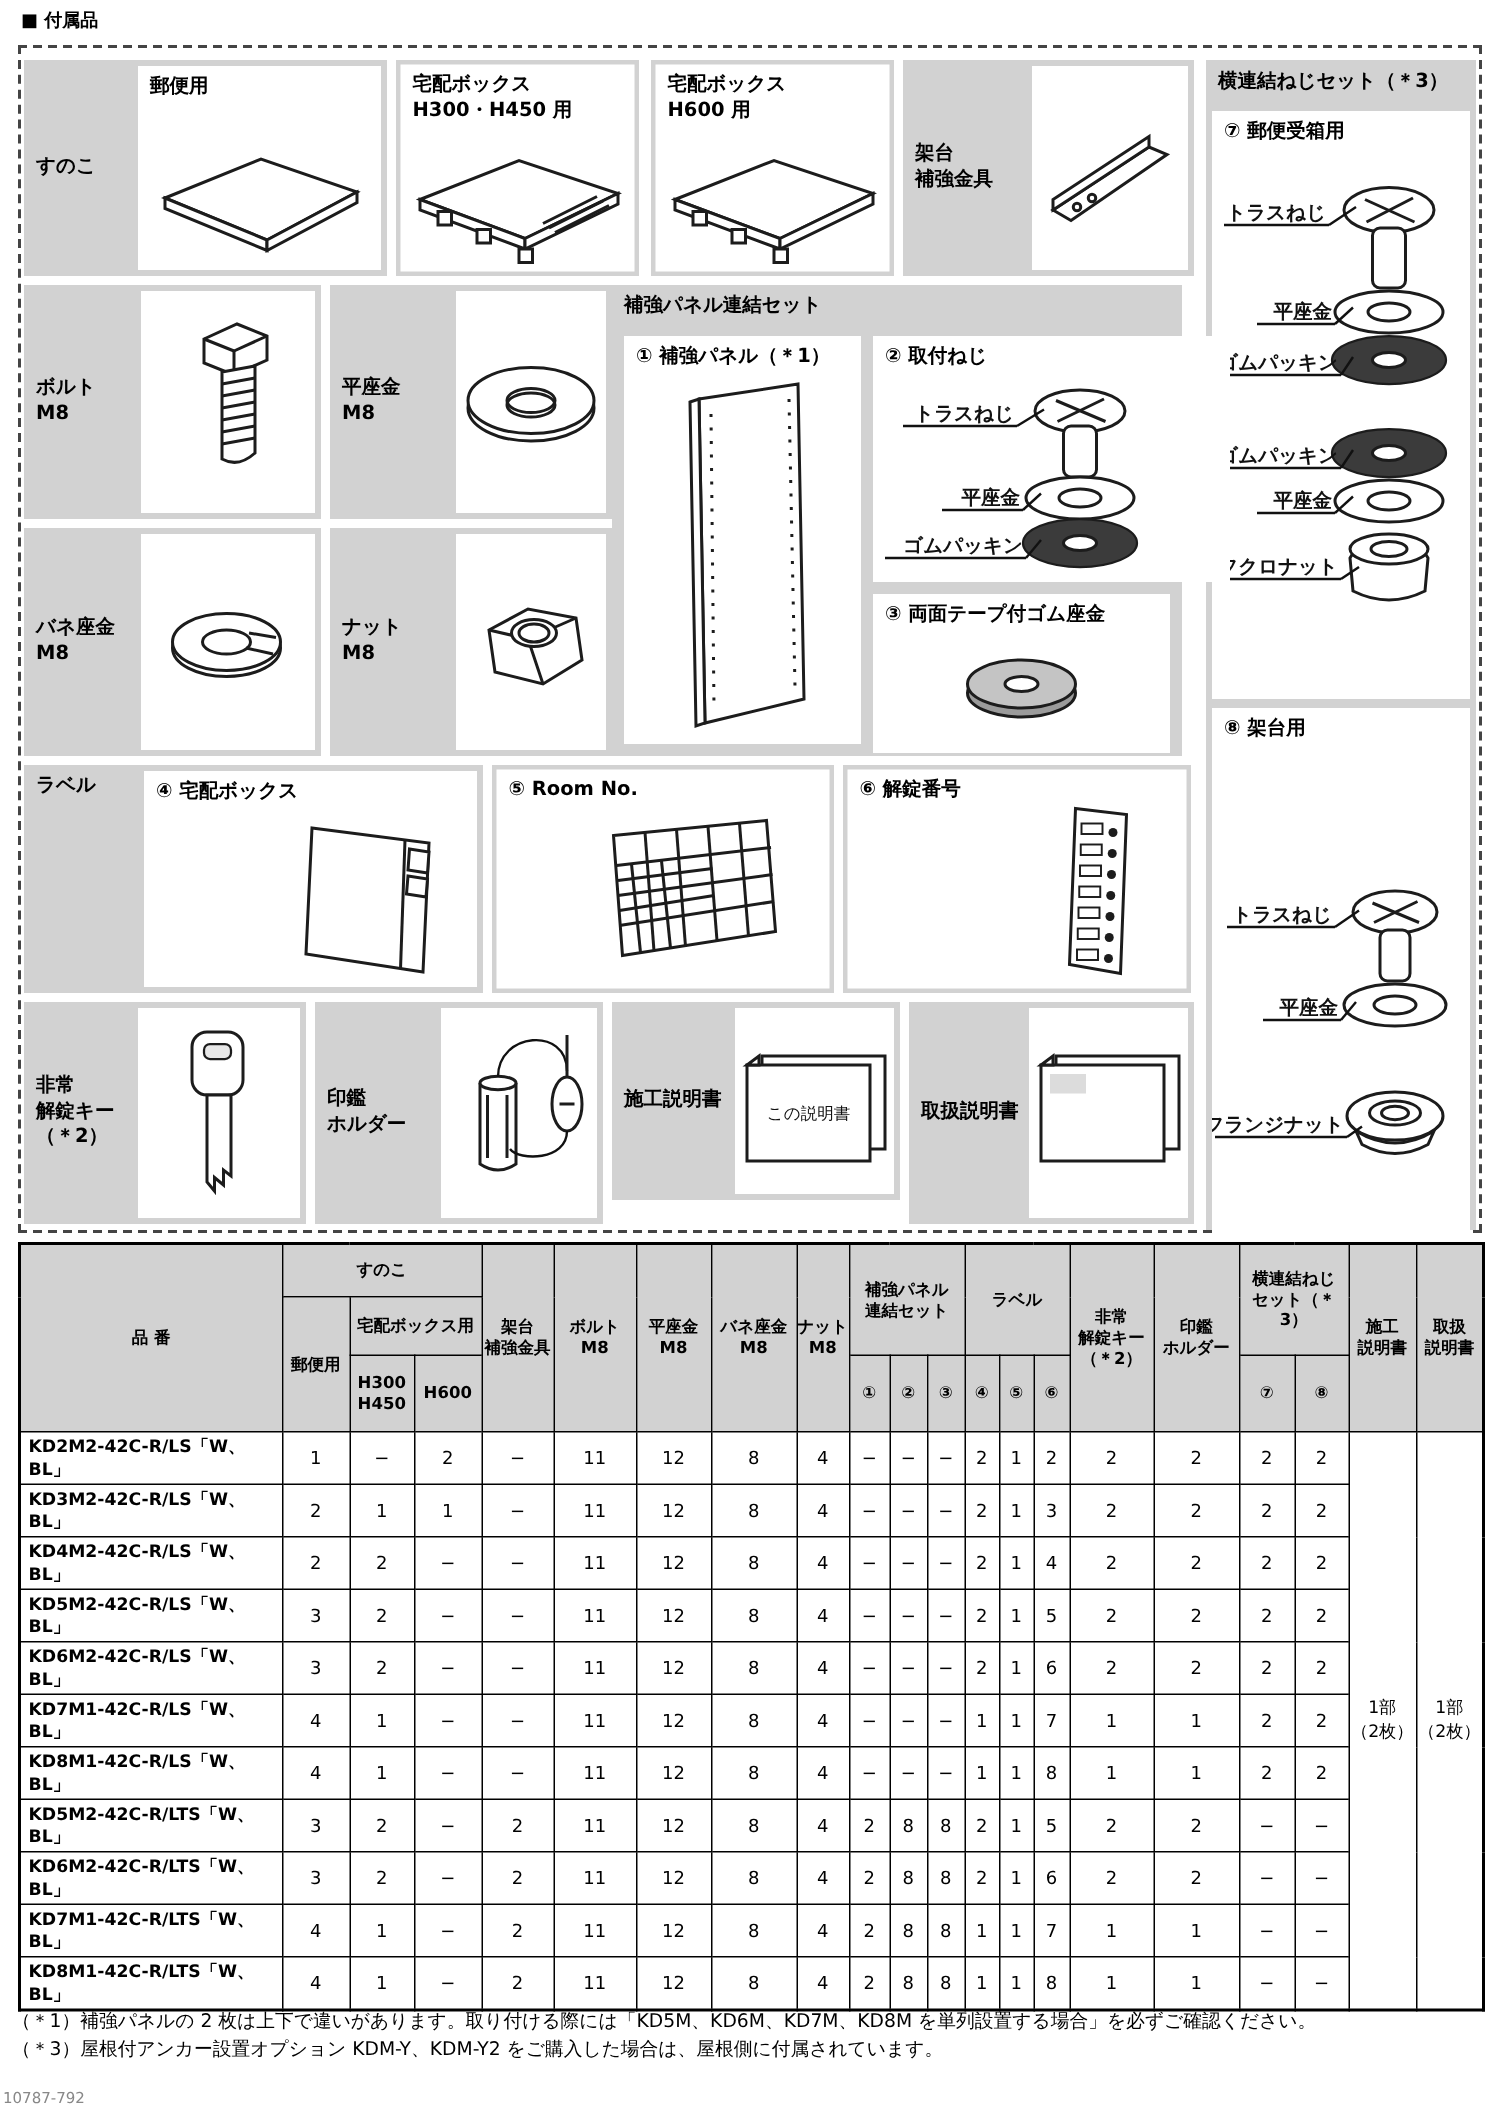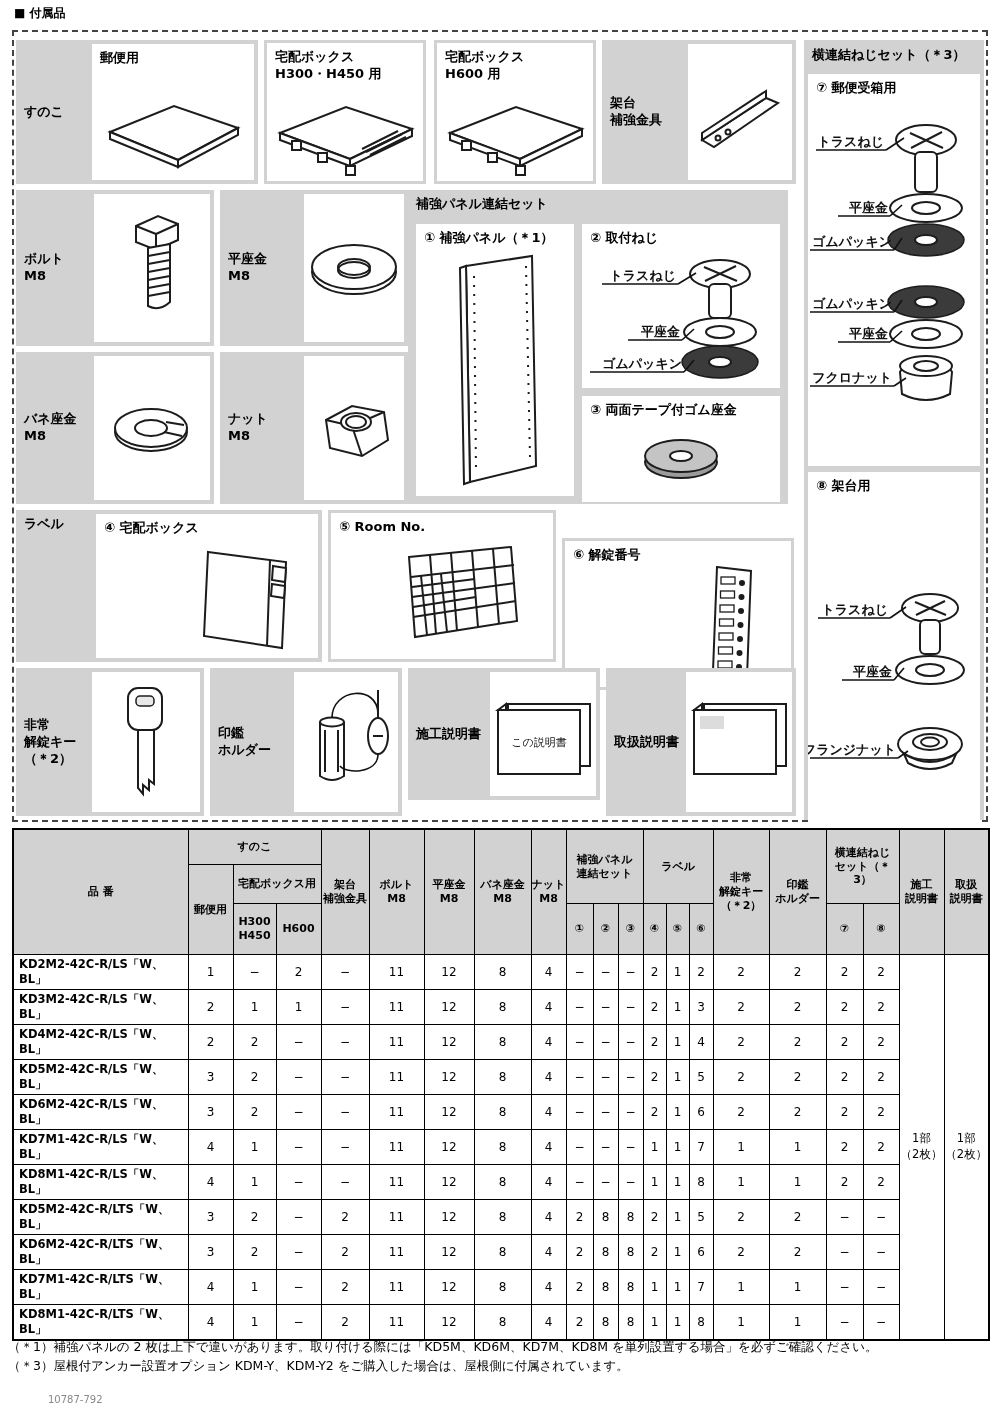--- a/index.html
+++ b/index.html
@@ -33,21 +33,21 @@
   #parts-table th,#parts-table td{border:1px solid #000;padding:0;text-align:center;vertical-align:middle;overflow:hidden;}
   #parts-table thead th{background:#d2d2d2;font-size:11px;font-weight:bold;line-height:1.25;}
   #parts-table .hr1 th{height:34px;}
   #parts-table .hr2 th{height:38px;}
   #parts-table .hr3 th{height:50px;}
   #parts-table tbody td{height:34px;font-size:12px;}
   #parts-table tbody td.pn{text-align:left;padding-left:5px;font-weight:bold;font-size:11.5px;}
   #parts-table td.manual-cell{font-size:11.5px;line-height:1.35;}
   
   #footnotes{position:absolute;left:8px;top:1338px;width:986px;font-size:12.5px;line-height:1.5;}
-  #doc-code{position:absolute;left:2px;top:1394px;font-size:10px;color:#888;margin-left:46px;}
+  #doc-code{position:absolute;left:2px;top:1394px;font-size:10px;color:#888;}
 </style>
 </head>
 <body>
 
 <div id="page-title">■ 付属品</div>
 
 <div id="diagram">
 
   <div class="panel" style="left:2px;top:8px;width:242px;height:144px;">
     <div class="plabel">すのこ</div>
@@ -239,21 +239,21 @@
     <div class="plabel top">補強パネル連結セット</div>
     <div class="wbox" style="left:8px;top:34px;width:158px;height:272px;">
       <div class="wtitle">① 補強パネル（＊1）</div>
       <svg class="img" style="left:0;top:26px;" width="158" height="244" viewBox="0 0 158 244">
         <polygon class="fw" points="50,16 116,6 120,216 54,232"></polygon>
         <polygon class="fw" points="44,18 50,16 54,232 48,234"></polygon>
         <line class="ln" x1="58" y1="26" x2="60" y2="222" stroke-dasharray="2,7"></line>
         <line class="ln" x1="110" y1="16" x2="114" y2="208" stroke-dasharray="2,7"></line>
       </svg>
     </div>
-    <div class="wbox" style="left:174px;top:34px;width:198px;height:164px;">
+    <div class="wbox" style="left:174px;top:34px;width:198px;height:164px;padding-left:40px;">
       <div class="wtitle">② 取付ねじ</div>
       <svg class="img" style="left:0;top:28px;" width="198" height="132" viewBox="0 0 198 132">
         <ellipse class="fw" cx="138" cy="22" rx="30" ry="14"></ellipse>
         <line class="ln" x1="122" y1="15" x2="155" y2="29"></line>
         <line class="ln" x1="123" y1="29" x2="154" y2="14"></line>
         <rect class="fw" x="127" y="32" width="22" height="34" rx="5"></rect>
         <ellipse class="fw" cx="138" cy="80" rx="36" ry="14"></ellipse>
         <ellipse class="fw" cx="138" cy="80" rx="14" ry="6"></ellipse>
         <ellipse class="dk" cx="138" cy="110" rx="38" ry="16"></ellipse>
         <ellipse class="fw" cx="138" cy="110" rx="11" ry="5"></ellipse>
@@ -304,21 +304,21 @@
         <line class="ln" x1="87" y1="16" x2="93" y2="92"></line>
         <line class="ln" x1="108" y1="14" x2="114" y2="89"></line>
         <line class="ln" x1="27" y1="52" x2="90" y2="44"></line>
         <line class="ln" x1="28" y1="72" x2="91" y2="62"></line>
         <line class="ln" x1="36" y1="41" x2="42" y2="100"></line>
         <line class="ln" x1="56" y1="39" x2="62" y2="97"></line>
       </svg>
     </div>
   </div>
 
-  <div class="panel" style="left:548px;top:478px;width:232px;height:152px;margin-top:28px;">
+  <div class="panel" style="left:548px;top:478px;width:232px;height:152px;">
     <div class="wbox" style="left:3px;top:3px;right:3px;bottom:3px;">
       <div class="wtitle">⑥ 解錠番号</div>
       <svg class="img" style="left:120px;top:16px;" width="90" height="128" viewBox="0 0 90 128">
         <polygon class="fw" points="32,10 66,14 62,120 28,114"></polygon>
         <g stroke="#1c1c1c" stroke-width="1.3" fill="none">
           <rect x="36" y="20" width="14" height="7"></rect>
             <rect x="35.5" y="34" width="14" height="7"></rect>
           <rect x="35" y="48" width="14" height="7"></rect>
             <rect x="34.5" y="62" width="14" height="7"></rect>
           <rect x="34" y="76" width="14" height="7"></rect>

